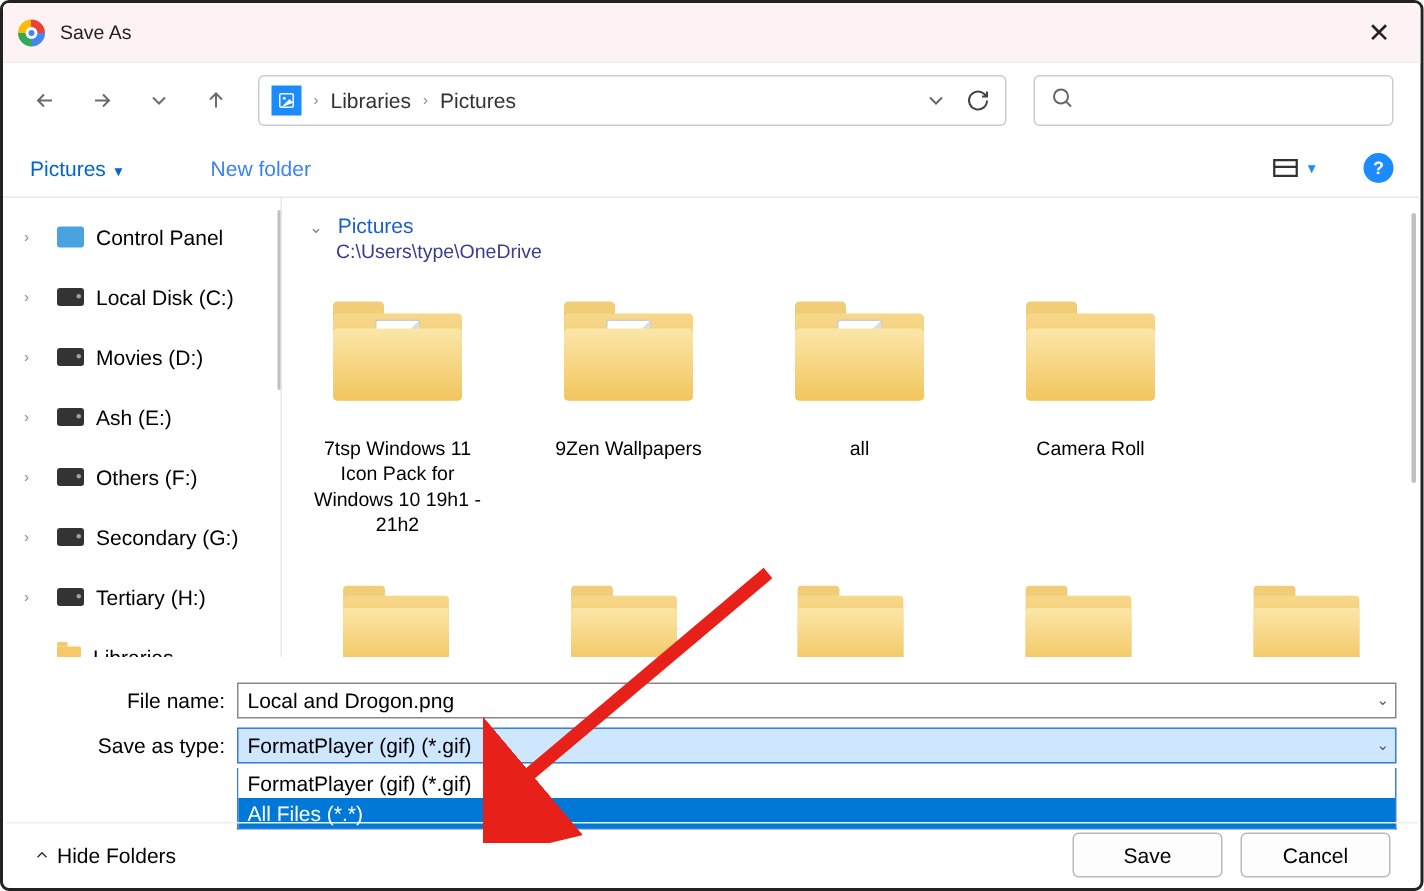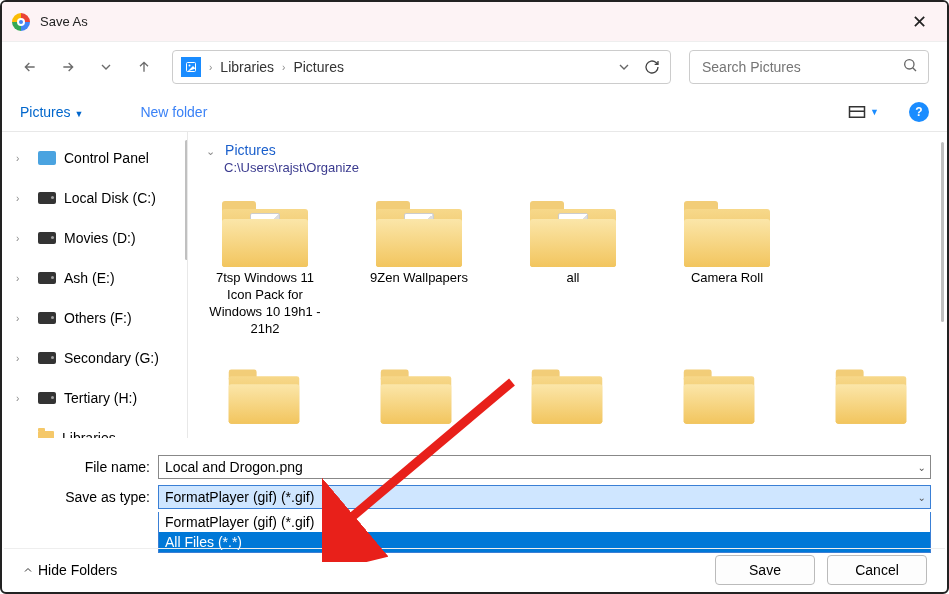--- a/index.html
+++ b/index.html
@@ -49,21 +49,21 @@
   .crumb .path { color: #3b3b8f; font-size: 13px; margin-left: 18px; margin-top: 2px; }
   .foldergrid { display: flex; gap: 36px; margin-top: 22px; }
   .folderitem { width: 118px; display: flex; flex-direction: column; align-items: center; }
   .foldericon { width: 86px; height: 70px; position: relative; }
   .foldericon .back { position: absolute; bottom: 0; left: 0; width: 86px; height: 58px; background: linear-gradient(#f7d88a, #e8b94f); border-radius: 3px; }
   .foldericon .tab { position: absolute; top: 4px; left: 0; width: 34px; height: 12px; background: #f2cd78; border-radius: 3px 3px 0 0; }
   .foldericon .front { position: absolute; bottom: 0; left: 0; width: 86px; height: 48px; background: linear-gradient(#fbe6a9, #f2c55e); border-radius: 3px; transform-origin: bottom left; }
   .foldericon .doc { position: absolute; top: 16px; left: 28px; width: 30px; height: 36px; background: #fff; border: 1px solid #ccc; border-radius: 2px; }
   .foldericon .doc.xls::after { content: "X"; position: absolute; bottom: 2px; left: 4px; width: 16px; height: 16px; background: #107c41; color: #fff; display: flex; align-items: center; justify-content: center; font-size: 10px; font-weight: bold; border-radius: 2px; }
   .foldericon .doc .fold { position: absolute; top: 0; right: 0; width: 10px; height: 10px; background: linear-gradient(135deg, #fff 50%, #ddd 50%); }
-  .folderitem .label { margin-top: 3px; font-size: 13px; text-align: center; line-height: 1.3; }
+  .folderitem .label { margin-top: 24px; font-size: 13px; text-align: center; line-height: 1.3; }
 
   .foldergrid2 { display: flex; gap: 36px; margin-top: 22px; }
   .foldergrid2 .foldericon { transform: scale(0.82); }
 
   .bottompanel { position: absolute; left: 2px; right: 2px; top: 450px; background: #fff; }
   .fieldrow { display: flex; align-items: center; height: 30px; padding: 0 14px; }
   .fieldrow .lbl { width: 140px; text-align: right; font-size: 14px; padding-right: 8px; }
   .fieldrow .combo { flex: 1; height: 24px; border: 1px solid #888; display: flex; align-items: center; padding: 0 6px; font-size: 14px; position: relative; }
   .fieldrow .combo.sel { background: #cfe6ff; border-color: #3a7fd5; }
   .fieldrow .combo .dd { position: absolute; right: 4px; color: #555; font-size: 10px; }
@@ -126,21 +126,20 @@
           <path d="M6 9l6 6 6-6"></path>
         </svg>
       </span>
     <span class="navbtn">
         <svg viewBox="0 0 24 24" fill="none" stroke="#444" stroke-width="2">
           <path d="M21 12a9 9 0 1 1-3-6.7L21 8M21 3v5h-5"></path>
         </svg>
       </span>
   </div>
   <div class="searchbox">
-    <input placeholder="Search Pictures" style="">
     <span><svg width="16" height="16" viewBox="0 0 24 24" fill="none" stroke="#666" stroke-width="2">
           <circle cx="11" cy="11" r="7"></circle>
           <path d="M21 21l-5-5"></path>
         </svg></span>
   </div>
 </div>
 
 <div class="toolbar">
   <span class="organize"><span>Pictures</span> <span style="font-size:9px">▼</span></span>
   <span class="newfolder">New folder</span>
@@ -199,21 +198,21 @@
           <span class="libico"></span>
           <span>Libraries</span>
         </div>
       </div>
   </div>
   <div class="content">
     <div class="content-scroll"></div>
     <div class="crumb">
       <span class="chv">⌄</span>
       <span class="name">Pictures</span>
-      <div class="path">C:\Users\rajst\Organize</div>
+      <div class="path">C:\Users\type\OneDrive</div>
     </div>
     <div class="foldergrid" id="fgrid">
         <div class="folderitem">
           <div class="foldericon">
             <div class="tab"></div>
             <div class="back"></div>
             <div class="doc">
               <div class="fold"></div>
             </div>
             <div class="front"></div>

